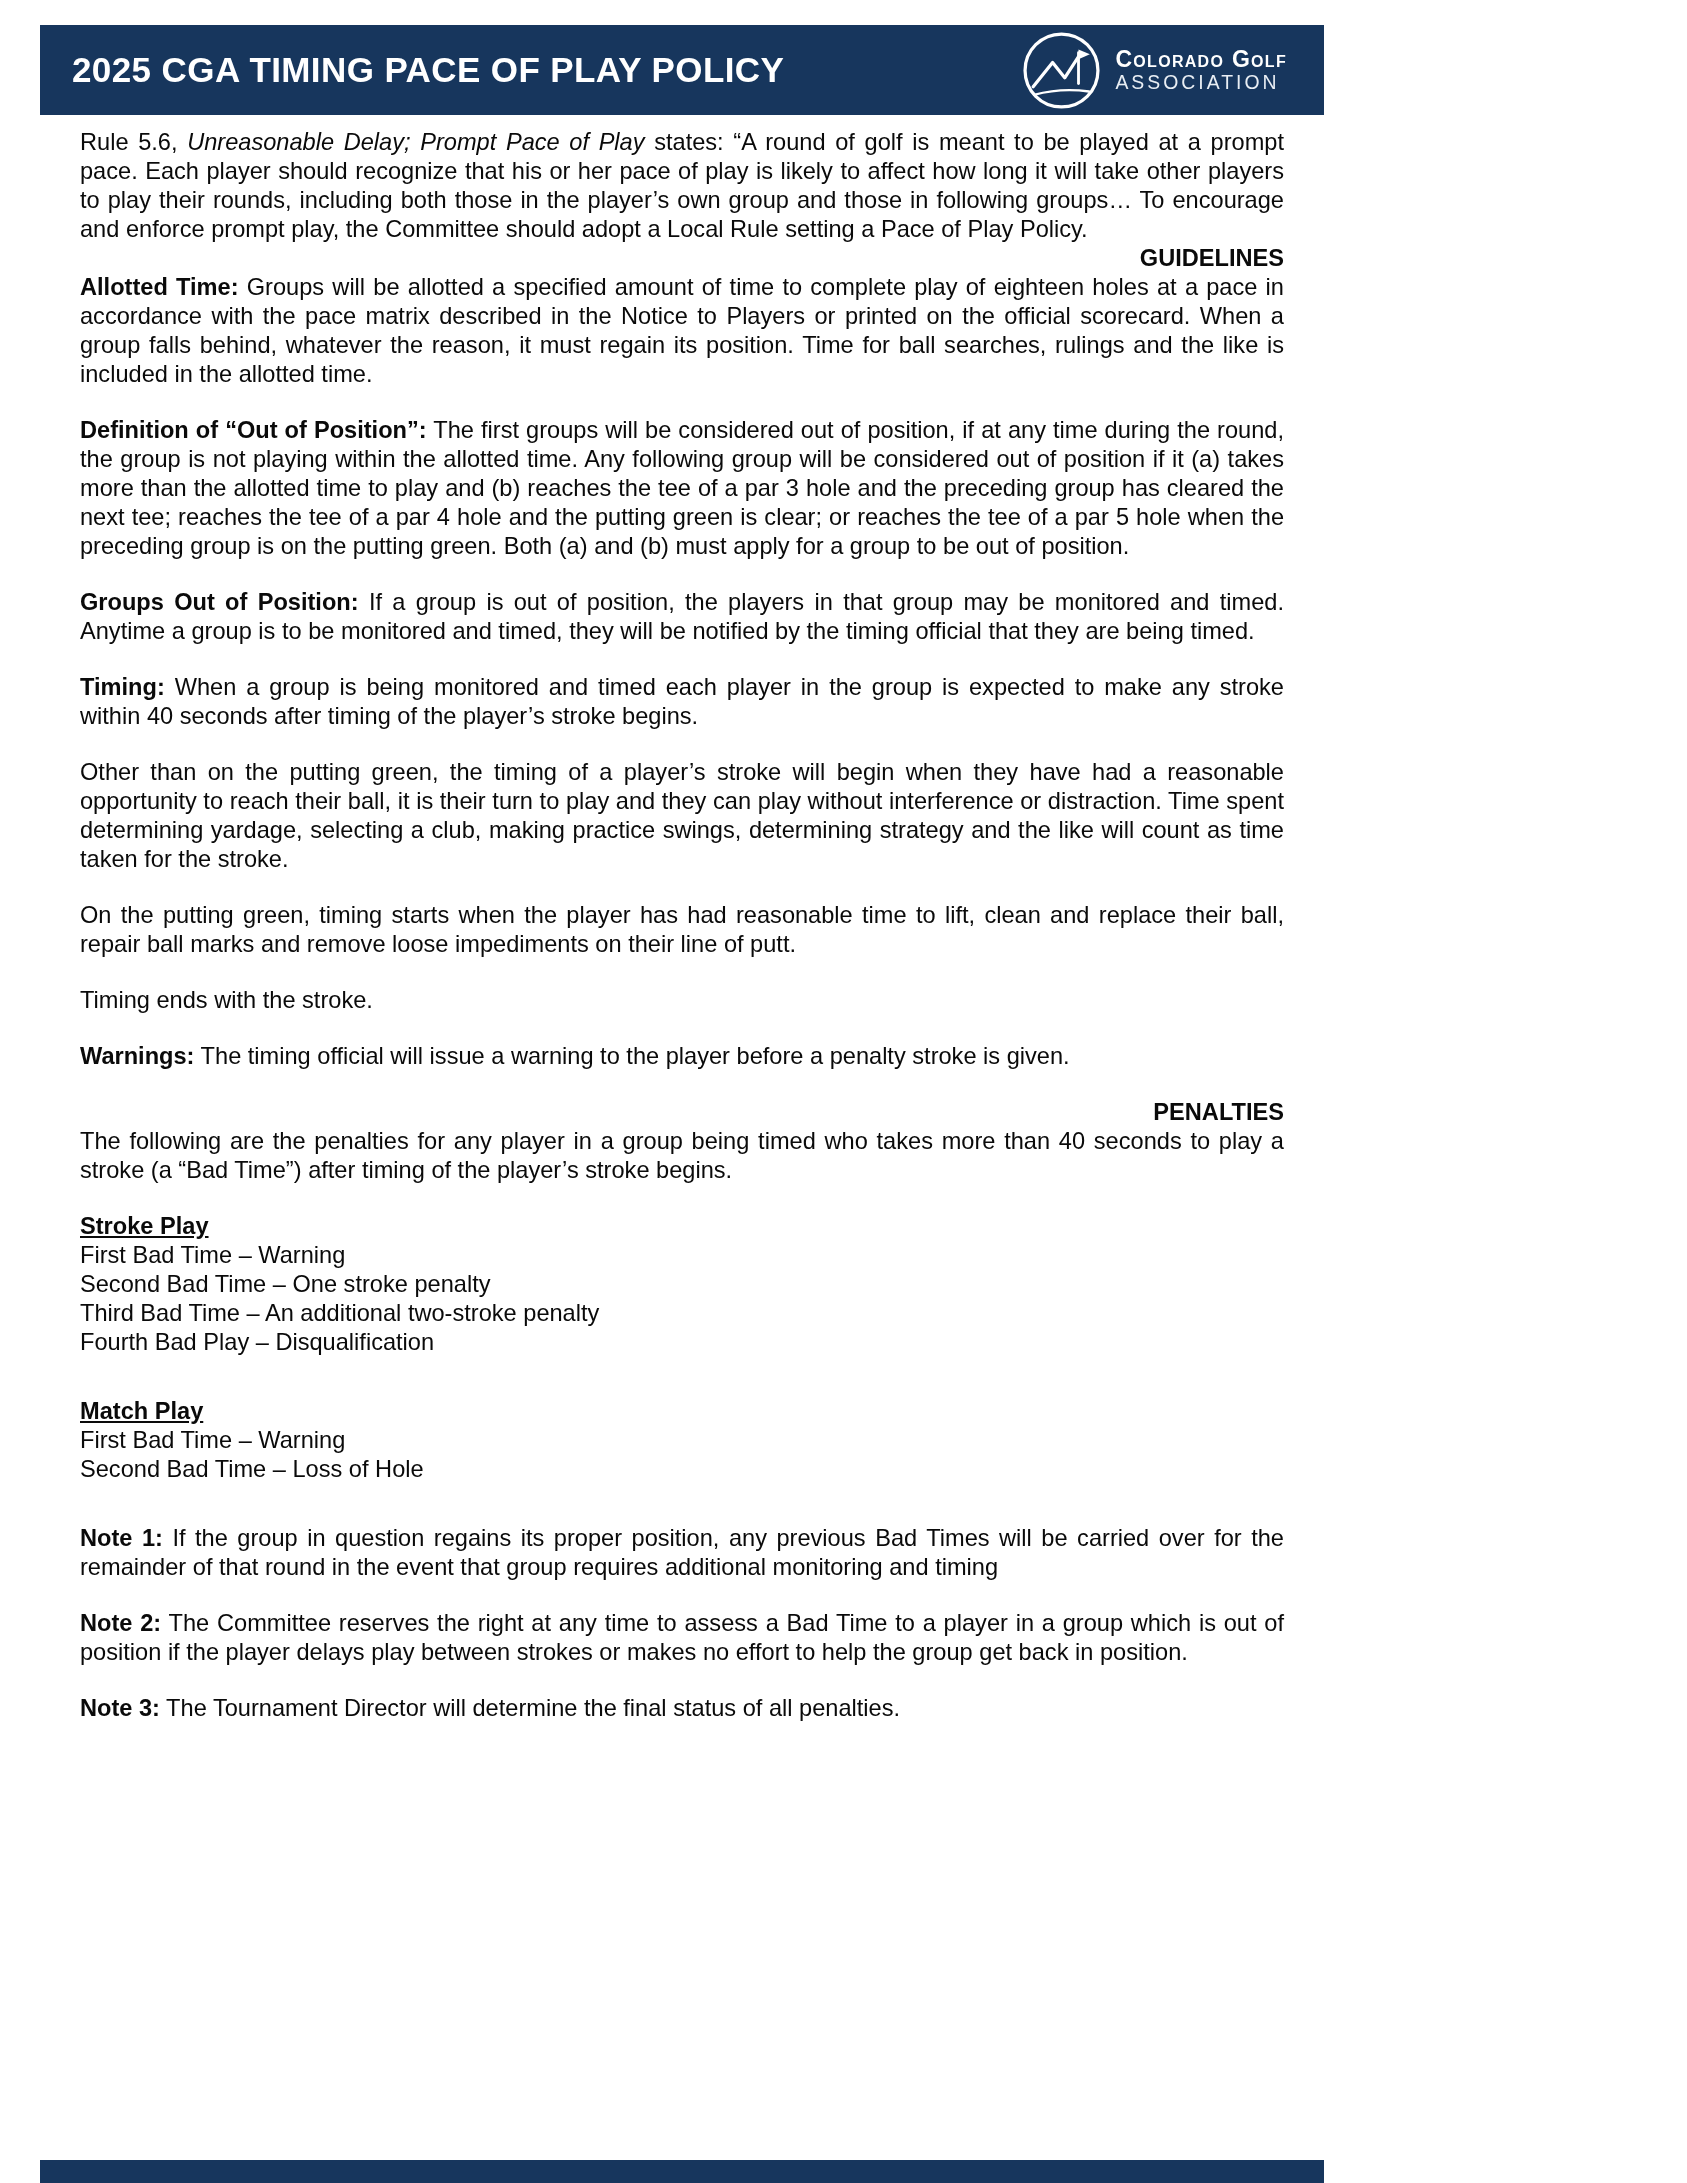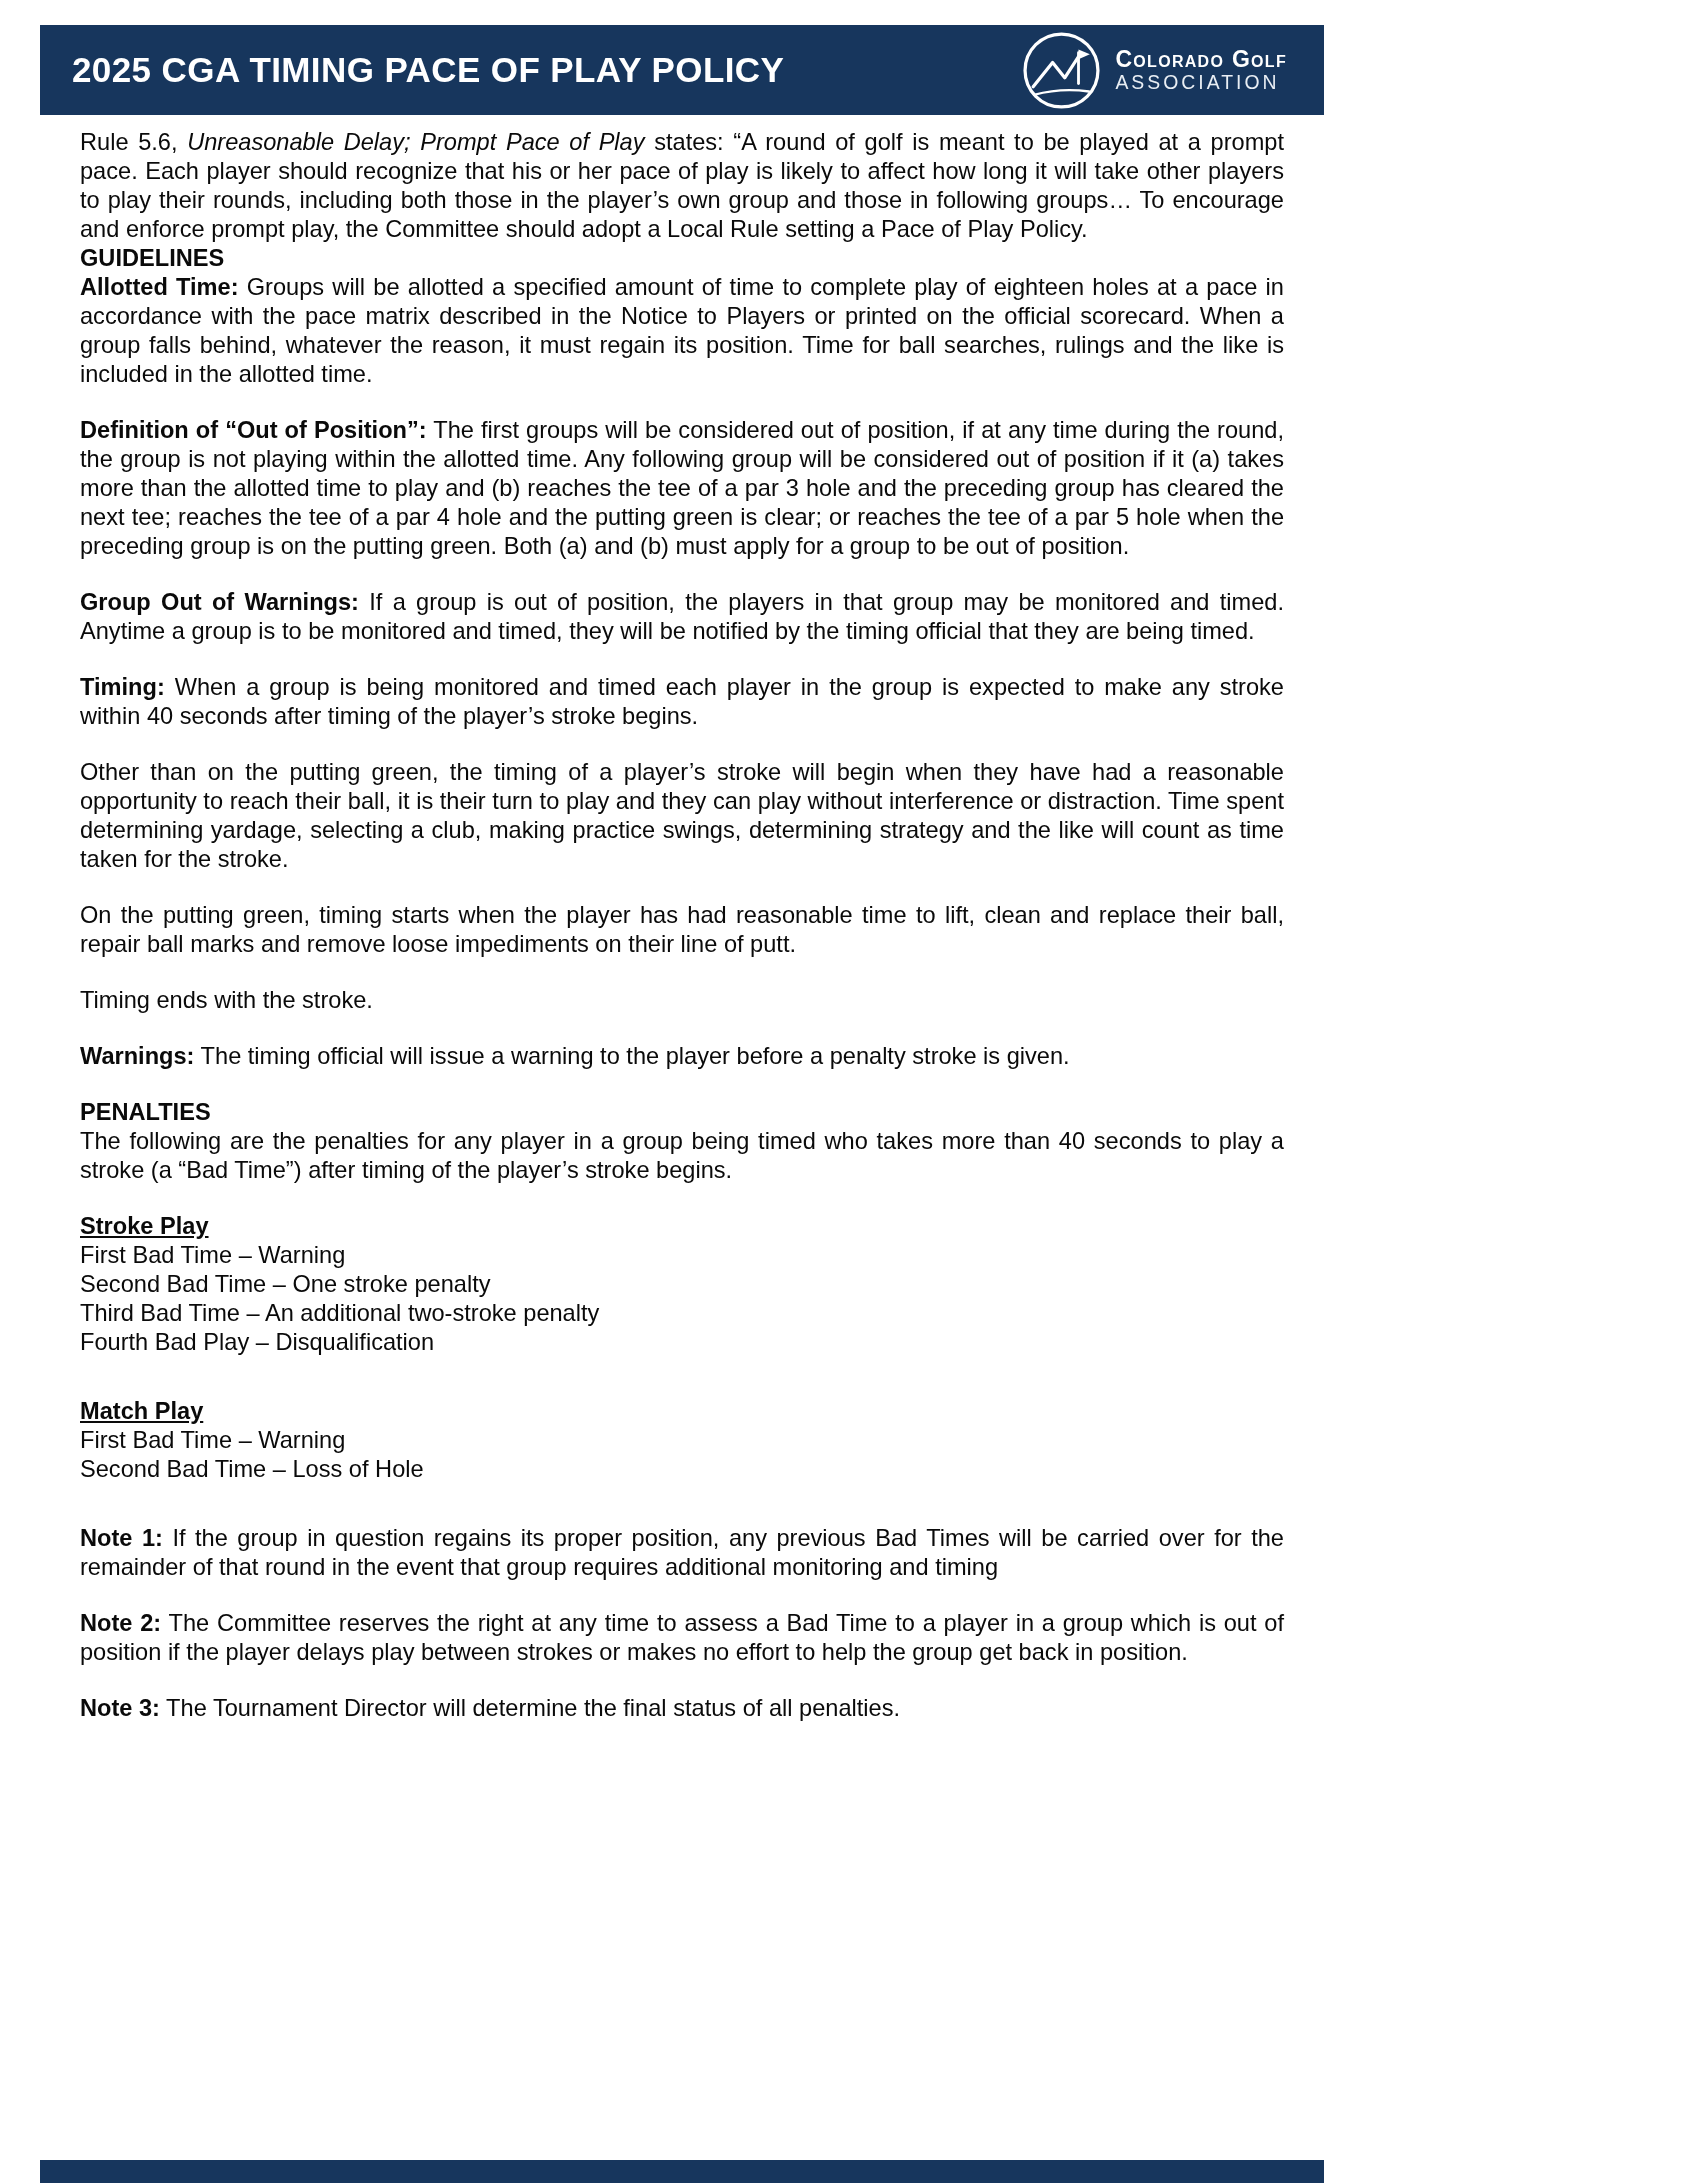--- a/index.html
+++ b/index.html
@@ -65,21 +65,21 @@
   
   .content {
     position: absolute;
     top: 128px;
     left: 80px;
     right: 80px;
     font-size: 23.6px;
     line-height: 29px;
   }
   .blk.p { text-align: justify; }
-  .blk.h-center { text-align: left; font-weight: bold; }
+  .blk.h-center { text-align: right; font-weight: bold; }
   .blk.h-underline { font-weight: bold; text-decoration: underline; }
   .blk.line { text-align: left; }
   .seg-b { font-weight: bold; }
   .seg-i { font-style: italic; }
   
   .footer-bar {
     position: absolute;
     bottom: 0;
     left: 40px;
     right: 40px;
@@ -110,21 +110,21 @@
         <div class="l2">ASSOCIATION</div>
       </div>
     </div>
   </header>
 
   <main class="content" id="doc-body">
       <div class="blk p"><span>Rule 5.6, </span><span class="seg-i">Unreasonable Delay; Prompt Pace of Play</span><span> states: “A round of golf is meant to be played at a prompt pace. Each player should recognize that his or her pace of play is likely to affect how long it will take other players to play their rounds, including both those in the player’s own group and those in following groups… To encourage and enforce prompt play, the Committee should adopt a Local Rule setting a Pace of Play Policy.</span></div>
       <div class="blk h-center"><span class="seg-b">GUIDELINES</span></div>
       <div class="blk p" style="margin-bottom: 27px;"><span class="seg-b">Allotted Time:</span><span> Groups will be allotted a specified amount of time to complete play of eighteen holes at a pace in accordance with the pace matrix described in the Notice to Players or printed on the official scorecard. When a group falls behind, whatever the reason, it must regain its position. Time for ball searches, rulings and the like is included in the allotted time.</span></div>
       <div class="blk p" style="margin-bottom: 27px;"><span class="seg-b">Definition of “Out of Position”:</span><span> The first groups will be considered out of position, if at any time during the round, the group is not playing within the allotted time. Any following group will be considered out of position if it (a) takes more than the allotted time to play and (b) reaches the tee of a par 3 hole and the preceding group has cleared the next tee; reaches the tee of a par 4 hole and the putting green is clear; or reaches the tee of a par 5 hole when the preceding group is on the putting green. Both (a) and (b) must apply for a group to be out of position.</span></div>
-      <div class="blk p" style="margin-bottom: 27px;"><span class="seg-b">Group Out of Warnings:</span><span> If a group is out of position, the players in that group may be monitored and timed. Anytime a group is to be monitored and timed, they will be notified by the timing official that they are being timed.</span></div>
+      <div class="blk p" style="margin-bottom: 27px;"><span class="seg-b">Groups Out of Position:</span><span> If a group is out of position, the players in that group may be monitored and timed. Anytime a group is to be monitored and timed, they will be notified by the timing official that they are being timed.</span></div>
       <div class="blk p" style="margin-bottom: 27px;"><span class="seg-b">Timing:</span><span> When a group is being monitored and timed each player in the group is expected to make any stroke within 40 seconds after timing of the player’s stroke begins.</span></div>
       <div class="blk p" style="margin-bottom: 27px;"><span>Other than on the putting green, the timing of a player’s stroke will begin when they have had a reasonable opportunity to reach their ball, it is their turn to play and they can play without interference or distraction. Time spent determining yardage, selecting a club, making practice swings, determining strategy and the like will count as time taken for the stroke.</span></div>
       <div class="blk p" style="margin-bottom: 27px;"><span>On the putting green, timing starts when the player has had reasonable time to lift, clean and replace their ball, repair ball marks and remove loose impediments on their line of putt.</span></div>
       <div class="blk p" style="margin-bottom: 27px;"><span>Timing ends with the stroke.</span></div>
       <div class="blk p" style="margin-bottom: 27px;"><span class="seg-b">Warnings:</span><span> The timing official will issue a warning to the player before a penalty stroke is given.</span></div>
       <div class="blk h-center"><span class="seg-b">PENALTIES</span></div>
       <div class="blk p" style="margin-bottom: 27px;"><span>The following are the penalties for any player in a group being timed who takes more than 40 seconds to play a stroke (a “Bad Time”) after timing of the player’s stroke begins.</span></div>
       <div class="blk h-underline"><span class="seg-b">Stroke Play</span></div>
       <div class="blk line"><span>First Bad Time – Warning</span></div>
       <div class="blk line"><span>Second Bad Time – One stroke penalty</span></div>

